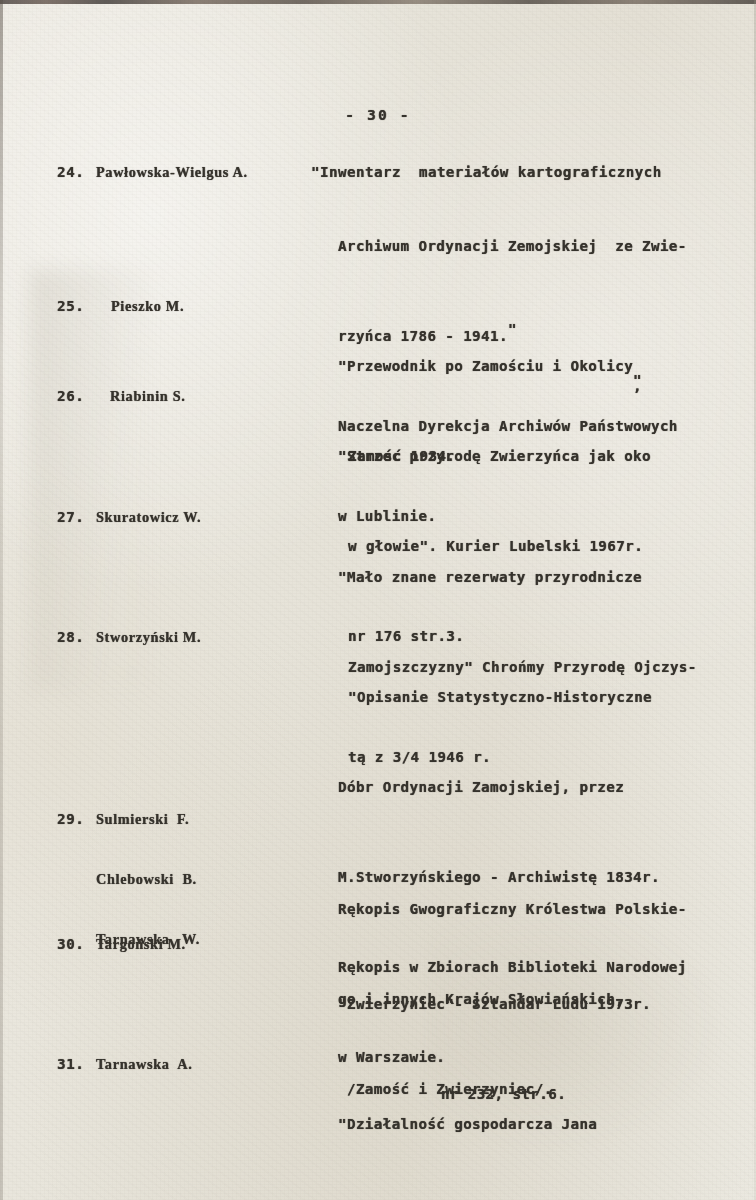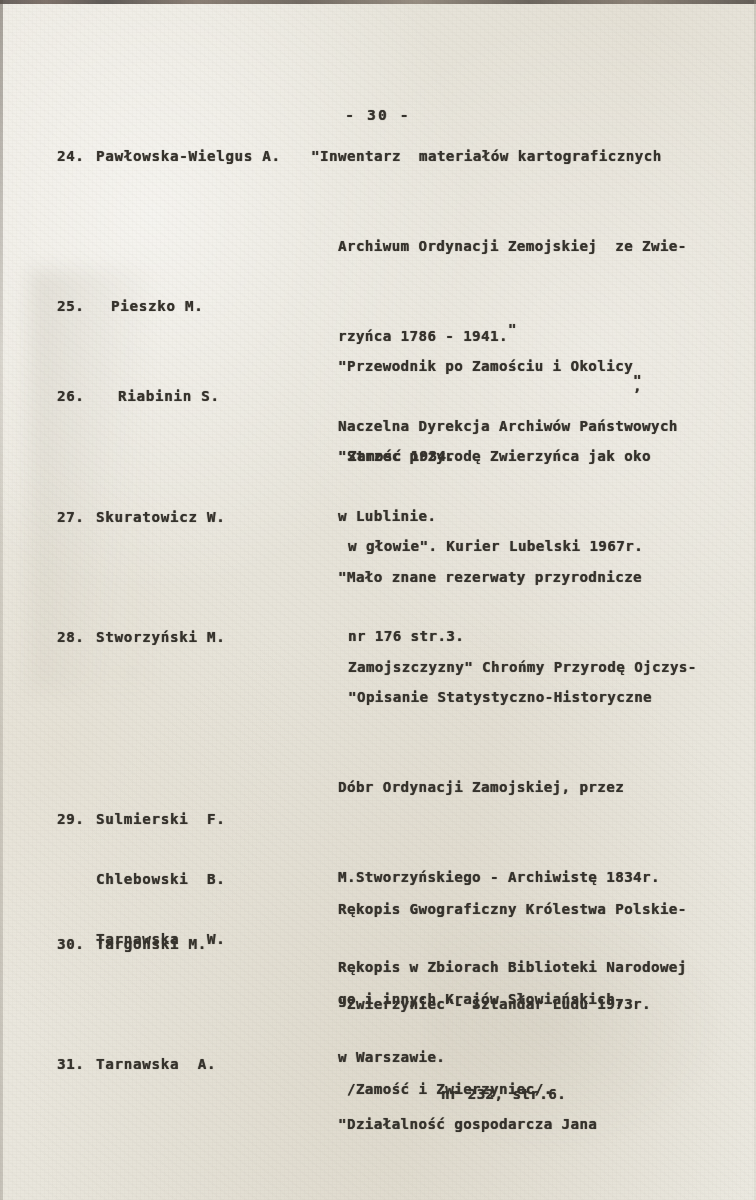--- a/index.html
+++ b/index.html
@@ -133,20 +133,21 @@
     left: 57px;
     top: 0;
     letter-spacing: 0.6px;
   }
 
   .author {
     position: absolute;
     left: 96px;
     top: 0;
     letter-spacing: 0.7px;
+    font-family: Liberation Serif, serif;
   }
 
   
   .entry-inline .author { left: 96px; }
 
   .text-block {
     position: absolute;
     left: 338px;
     top: 0;
   }
@@ -192,21 +193,21 @@
   <div class="smudge-b"></div>
   <div class="grain"></div>
 
   <div class="content">
 
     <div class="page-number tw">- 30 -</div>
 
     <div class="entries">
 
       <div class="entry entry-inline" style="height:150px">
-        <div class="entry-row" style="top:0">
+        <div class="entry-row" style="top:16px">
           <span class="tw num">24.</span>
           <span class="tw author">Pawłowska-Wielgus A.</span>
           <span class="tw" style="position:absolute;left:311px;top:0;letter-spacing:0.45px">"Inwentarz  materiałów kartograficznych</span>
         </div>
         <div class="text-block tw" style="top:30px">
           <span class="tline">Archiwum Ordynacji Zemojskiej  ze Zwie-</span>
           <span class="tline"><span>rzyńca 1786 - 1941.</span><span class="hi-quote">"</span></span>
           <span class="tline">Naczelna Dyrekcja Archiwów Państwowych</span>
           <span class="tline">w Lublinie.</span>
         </div>
@@ -219,37 +220,38 @@
         </div>
         <div class="text-block tw" style="top:0">
           <span class="tline"><span>"Przewodnik po Zamościu i Okolicy</span><span class="overstrike"><span class="q1">"</span><span class="q2">,</span></span></span>
           <span class="tline ind-1">Zamość 1934.</span>
         </div>
       </div>
 
       <div class="entry" style="height:121px">
         <div class="entry-row" style="top:0">
           <span class="tw num">26.</span>
-          <span class="tw author" style="left:118px">Riabinin S.</span>
+          <span class="tw author" style="left:110px">Riabinin S.</span>
         </div>
         <div class="text-block tw" style="top:0">
           <span class="tline">"Strzec przyrodę Zwierzyńca jak oko</span>
           <span class="tline ind-1">w głowie". Kurier Lubelski 1967r.</span>
           <span class="tline ind-1">nr 176 str.3.</span>
         </div>
       </div>
 
       <div class="entry" style="height:120px">
         <div class="entry-row" style="top:0">
           <span class="tw num">27.</span>
           <span class="tw author">Skuratowicz W.</span>
         </div>
         <div class="text-block tw" style="top:0">
           <span class="tline">"Mało znane rezerwaty przyrodnicze</span>
           <span class="tline ind-1">Zamojszczyzny" Chrońmy Przyrodę Ojczys-</span>
+          <span class="tline ind-1">tą z 3/4 1946 r.</span>
         </div>
       </div>
 
       <div class="entry" style="height:182px">
         <div class="entry-row" style="top:0">
           <span class="tw num">28.</span>
           <span class="tw author">Stworzyński M.</span>
         </div>
         <div class="text-block tw" style="top:0">
           <span class="tline ind-1">"Opisanie Statystyczno-Historyczne</span>

